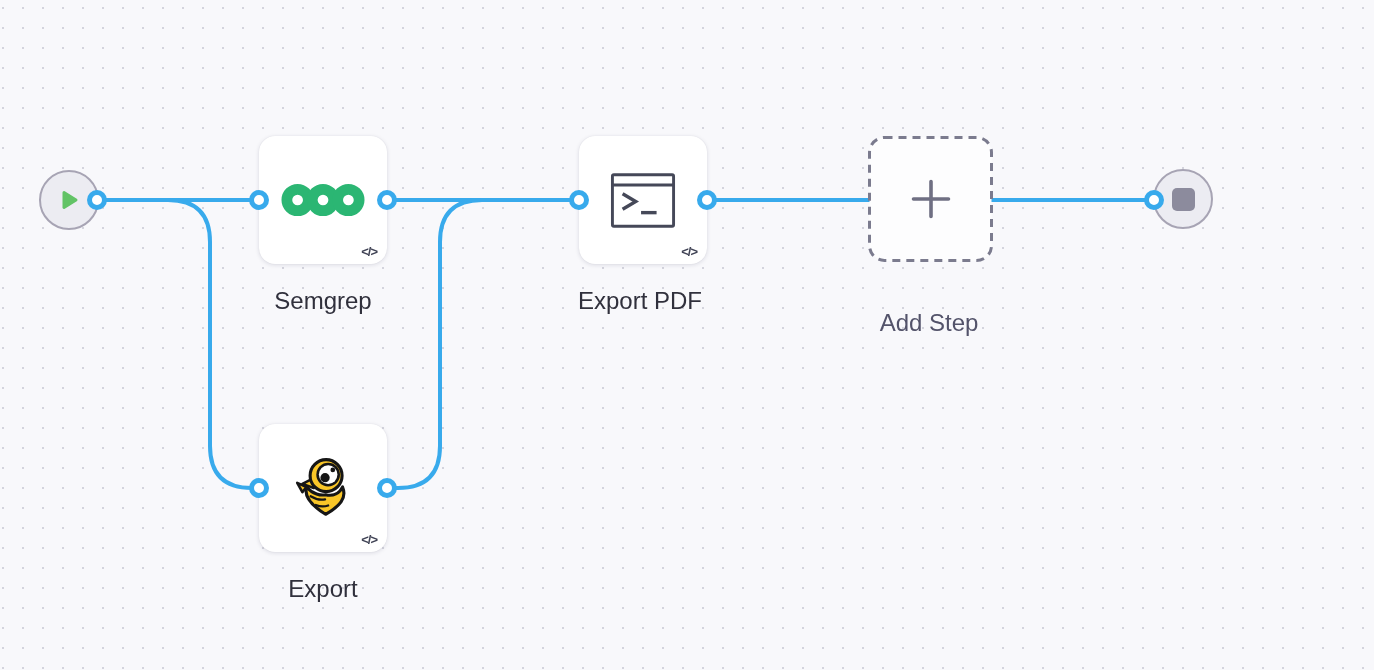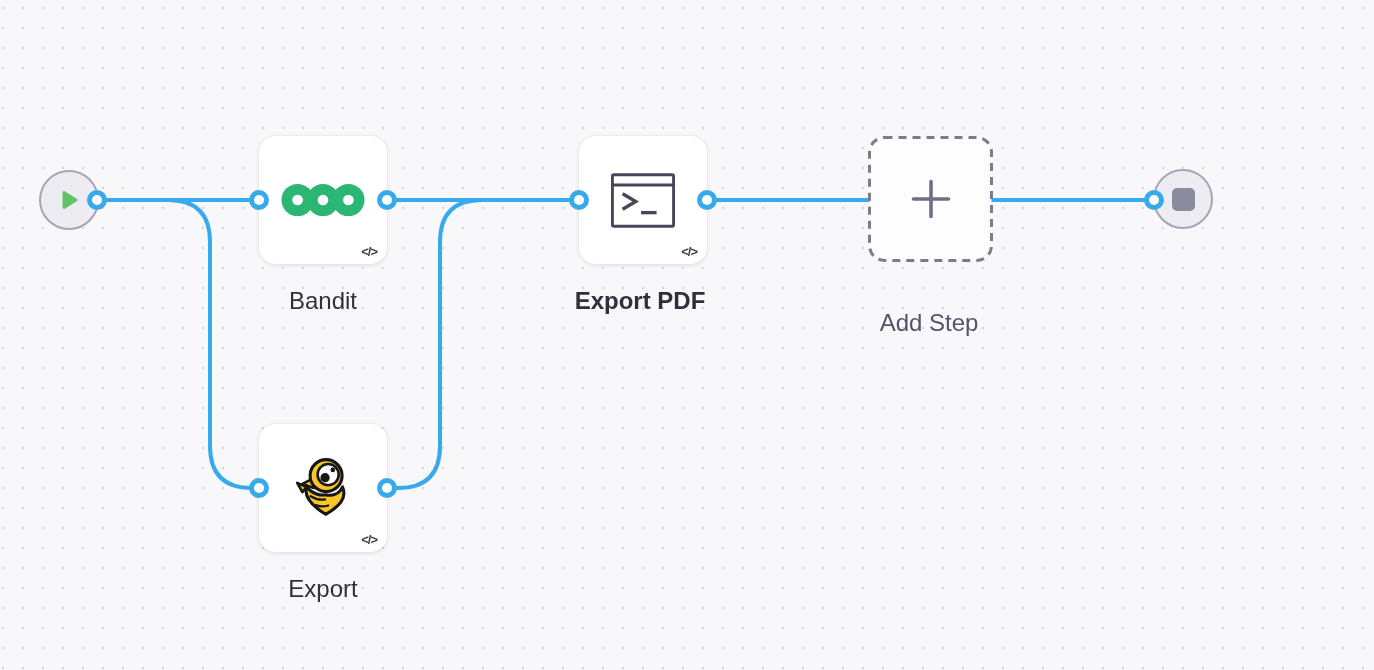--- a/index.html
+++ b/index.html
@@ -94,21 +94,21 @@
   }
 
   .n-semgrep   { left: 259px; top: 136px; }
   .n-bandit    { left: 259px; top: 424px; }
   .n-export    { left: 579px; top: 136px; }
   .start-node  { left: 39px;  top: 170px; }
   .end-node    { left: 1153px; top: 169px; }
 
   .lbl-semgrep { left: 323px; top: 287px; }
   .lbl-bandit  { left: 323px; top: 575px; }
-  .lbl-export  { left: 640px; top: 287px; font-weight: bold; }
+  .lbl-export  { left: 640px; top: 287px; }
   .lbl-addstep { left: 929px; top: 285px; margin-top: 24px; }
 </style>
 </head>
 <body>
 
 <div class="canvas">
 
   <svg class="edges" viewBox="0 0 1374 670" fill="none">
     <path d="M 97 200 L 259 200" stroke="#38aaec" stroke-width="4"></path>
     <path d="M 97 200 L 168 200 Q 210 200 210 242 L 210 446 Q 210 488 252 488 L 259 488" stroke="#38aaec" stroke-width="4"></path>
@@ -124,21 +124,21 @@
   </div>
 
   <div class="node n-semgrep">
     <svg width="84" height="34" viewBox="0 0 86 34">
       <circle cx="17" cy="17" r="11" stroke="#2bb673" stroke-width="11" fill="none"></circle>
       <circle cx="43" cy="17" r="11" stroke="#2bb673" stroke-width="11" fill="none"></circle>
       <circle cx="69" cy="17" r="11" stroke="#2bb673" stroke-width="11" fill="none"></circle>
     </svg>
     <span class="code-badge">&lt;/&gt;</span>
   </div>
-  <div class="node-label lbl-semgrep">Bandit</div>
+  <div class="node-label lbl-semgrep">Semgrep</div>
 
   <div class="node n-bandit">
     <svg width="66" height="68" viewBox="0 0 64 64">
       <path d="M 22 23 L 12 28 L 23 32 Z" fill="#f9c628" stroke="#161616" stroke-width="2.5" stroke-linejoin="round"></path>
       <path d="M 16 31 L 7 27 L 12 36 Z" fill="#f9c628" stroke="#161616" stroke-width="2.5" stroke-linejoin="round"></path>
       <circle cx="35" cy="20" r="15.5" fill="#f9c628" stroke="#161616" stroke-width="3"></circle>
       <circle cx="37" cy="19" r="11.5" fill="#161616"></circle>
       <circle cx="37" cy="19" r="9" fill="#ffffff"></circle>
       <circle cx="34" cy="22" r="4.5" fill="#161616"></circle>
       <circle cx="41.5" cy="14.5" r="2.3" fill="#161616"></circle>

